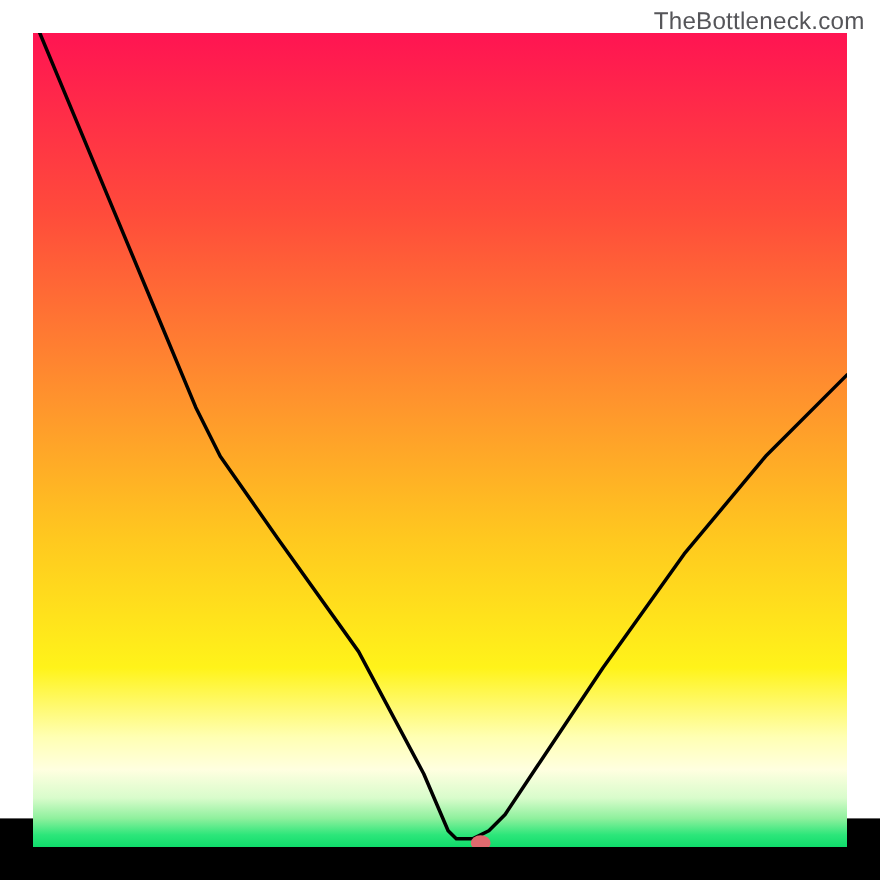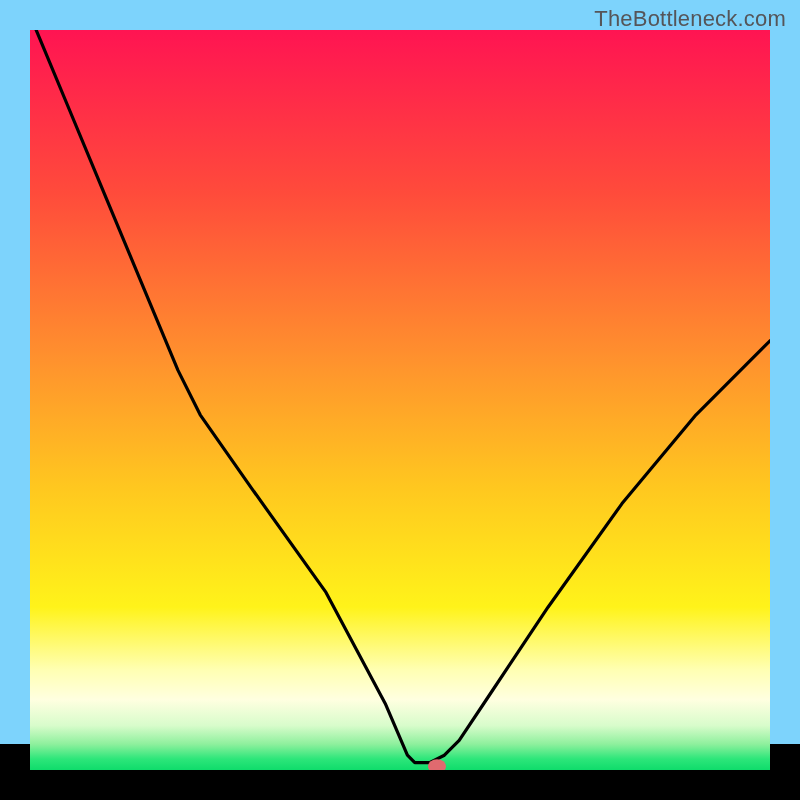--- a/index.html
+++ b/index.html
@@ -8,21 +8,21 @@
     width: 800px;
     height: 800px;
     overflow: hidden;
     background: #000;
     font-family: Arial, Helvetica, sans-serif;
   }
   .frame {
     position: relative;
     width: 800px;
     height: 744px;
-    background: #7dd3fc;
+    background: #ffffff;
   }
   .plot-area {
     position: absolute;
     left: 30px;
     top: 30px;
     width: 740px;
     height: 740px;
   }
   .watermark {
     position: absolute;

